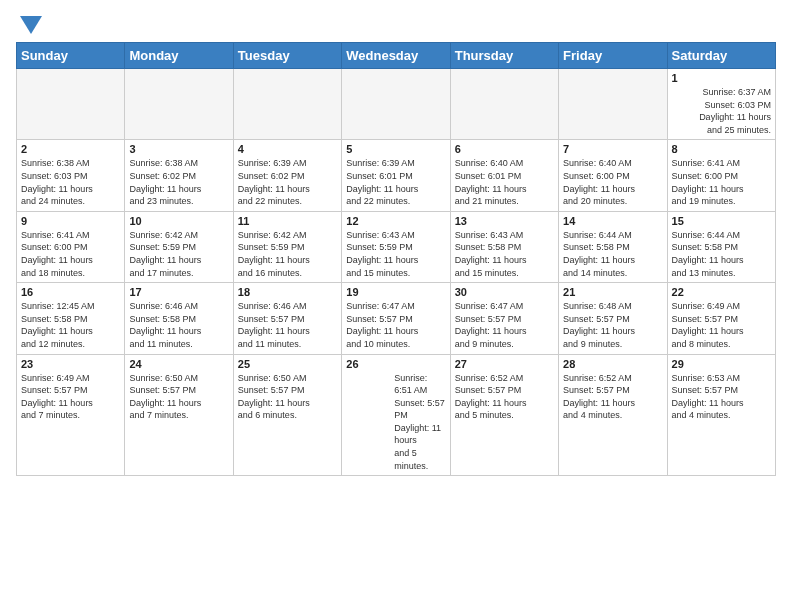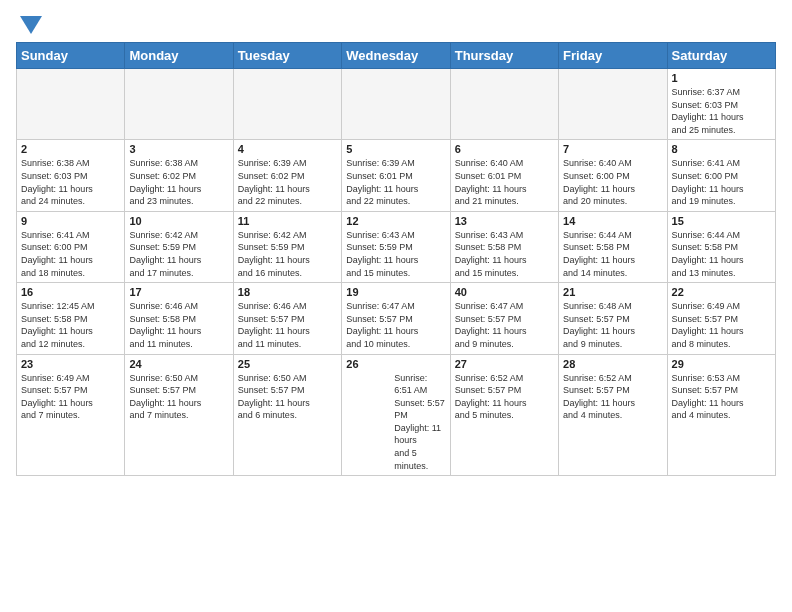--- a/index.html
+++ b/index.html
@@ -122,21 +122,21 @@
   <tbody id="calendar-body">
   <tr>
         <td class="empty"></td>
         <td class="empty"></td>
         <td class="empty"></td>
         <td class="empty"></td>
         <td class="empty"></td>
         <td class="empty"></td>
         <td>
           <span class="day-num">1</span>
-          <div class="day-info" style="white-space: pre-line;">Sunrise: 6:37 AM
+          <div class="day-info" style="white-space: pre-line; text-align: right;">Sunrise: 6:37 AM
 Sunset: 6:03 PM
 Daylight: 11 hours
 and 25 minutes.</div>
         </td>
       </tr>
       <tr>
         <td>
           <span class="day-num">2</span>
           <div class="day-info" style="white-space: pre-line;">Sunrise: 6:38 AM
 Sunset: 6:03 PM
@@ -260,21 +260,21 @@
 and 11 minutes.</div>
         </td>
         <td>
           <span class="day-num">19</span>
           <div class="day-info" style="white-space: pre-line;">Sunrise: 6:47 AM
 Sunset: 5:57 PM
 Daylight: 11 hours
 and 10 minutes.</div>
         </td>
         <td>
-          <span class="day-num">40</span>
+          <span class="day-num">30</span>
           <div class="day-info" style="white-space: pre-line;">Sunrise: 6:47 AM
 Sunset: 5:57 PM
 Daylight: 11 hours
 and 9 minutes.</div>
         </td>
         <td>
           <span class="day-num">21</span>
           <div class="day-info" style="white-space: pre-line;">Sunrise: 6:48 AM
 Sunset: 5:57 PM
 Daylight: 11 hours

